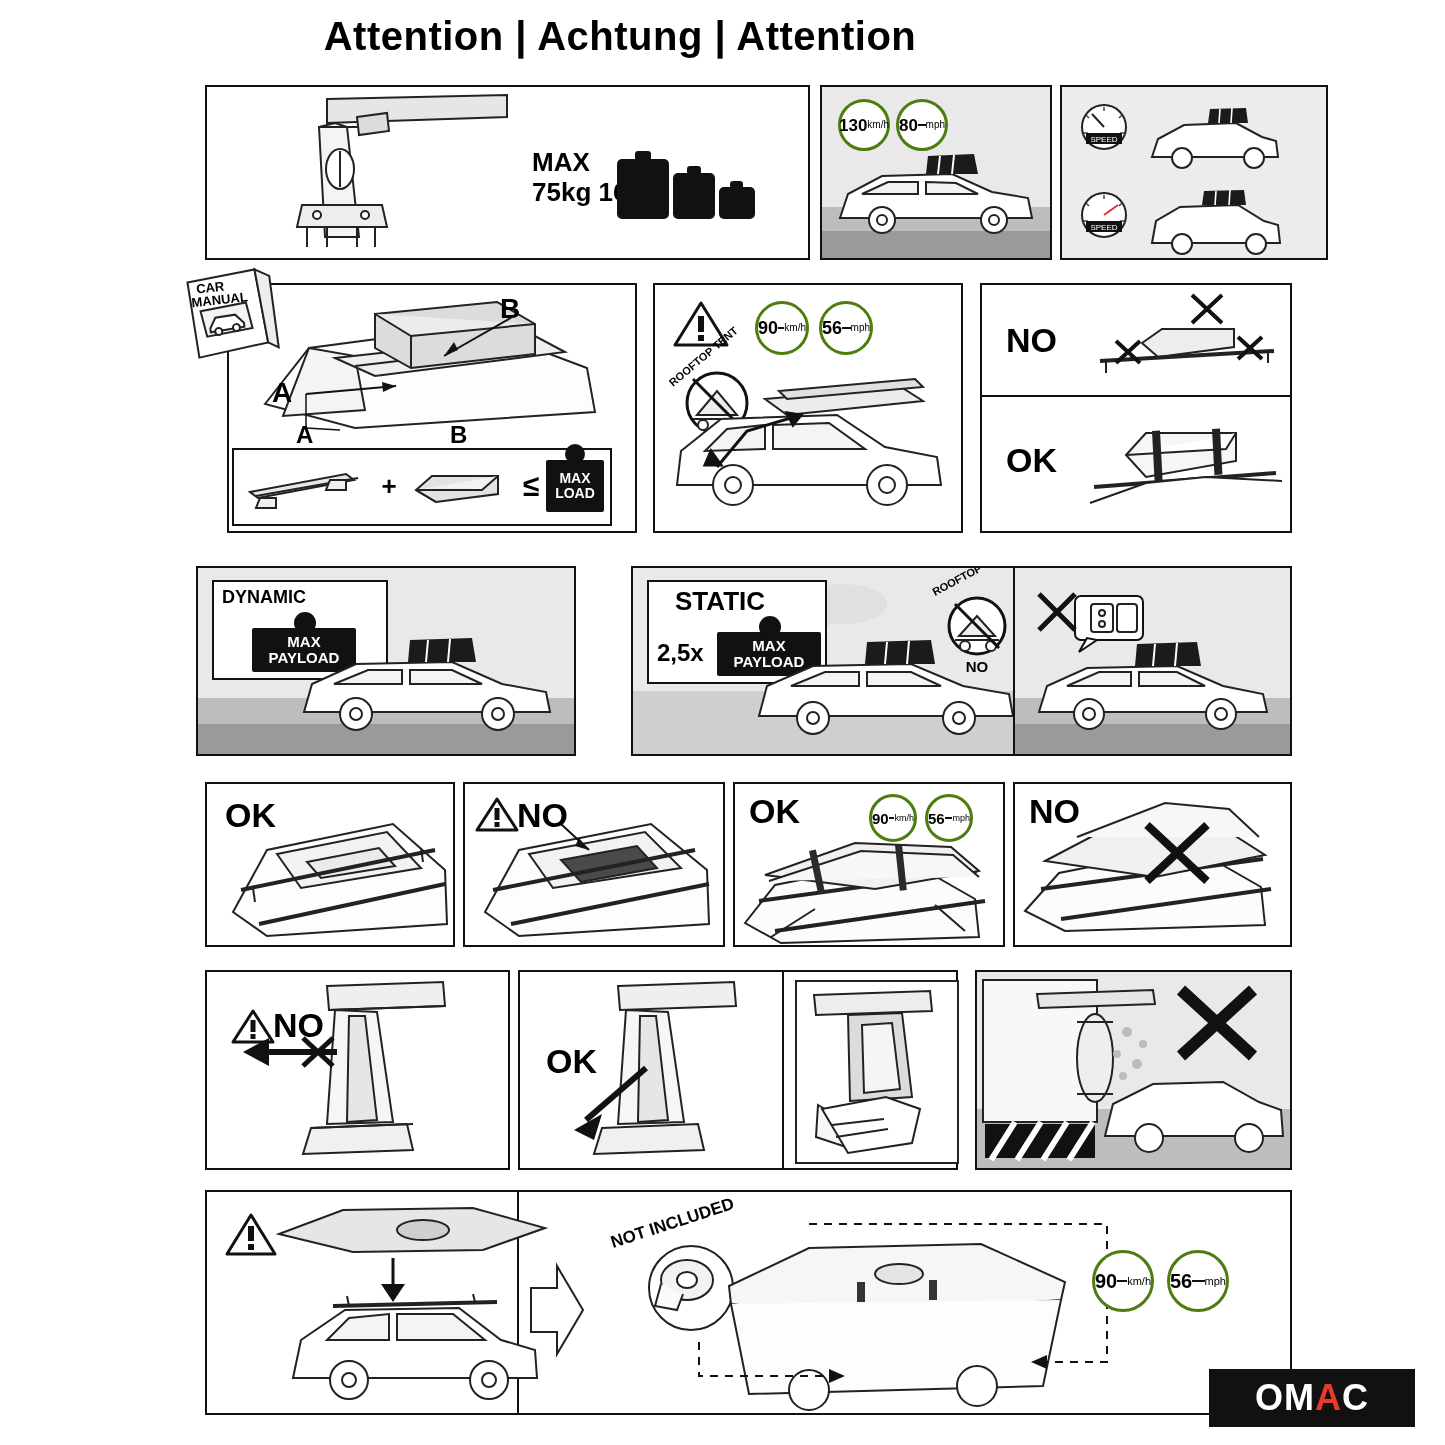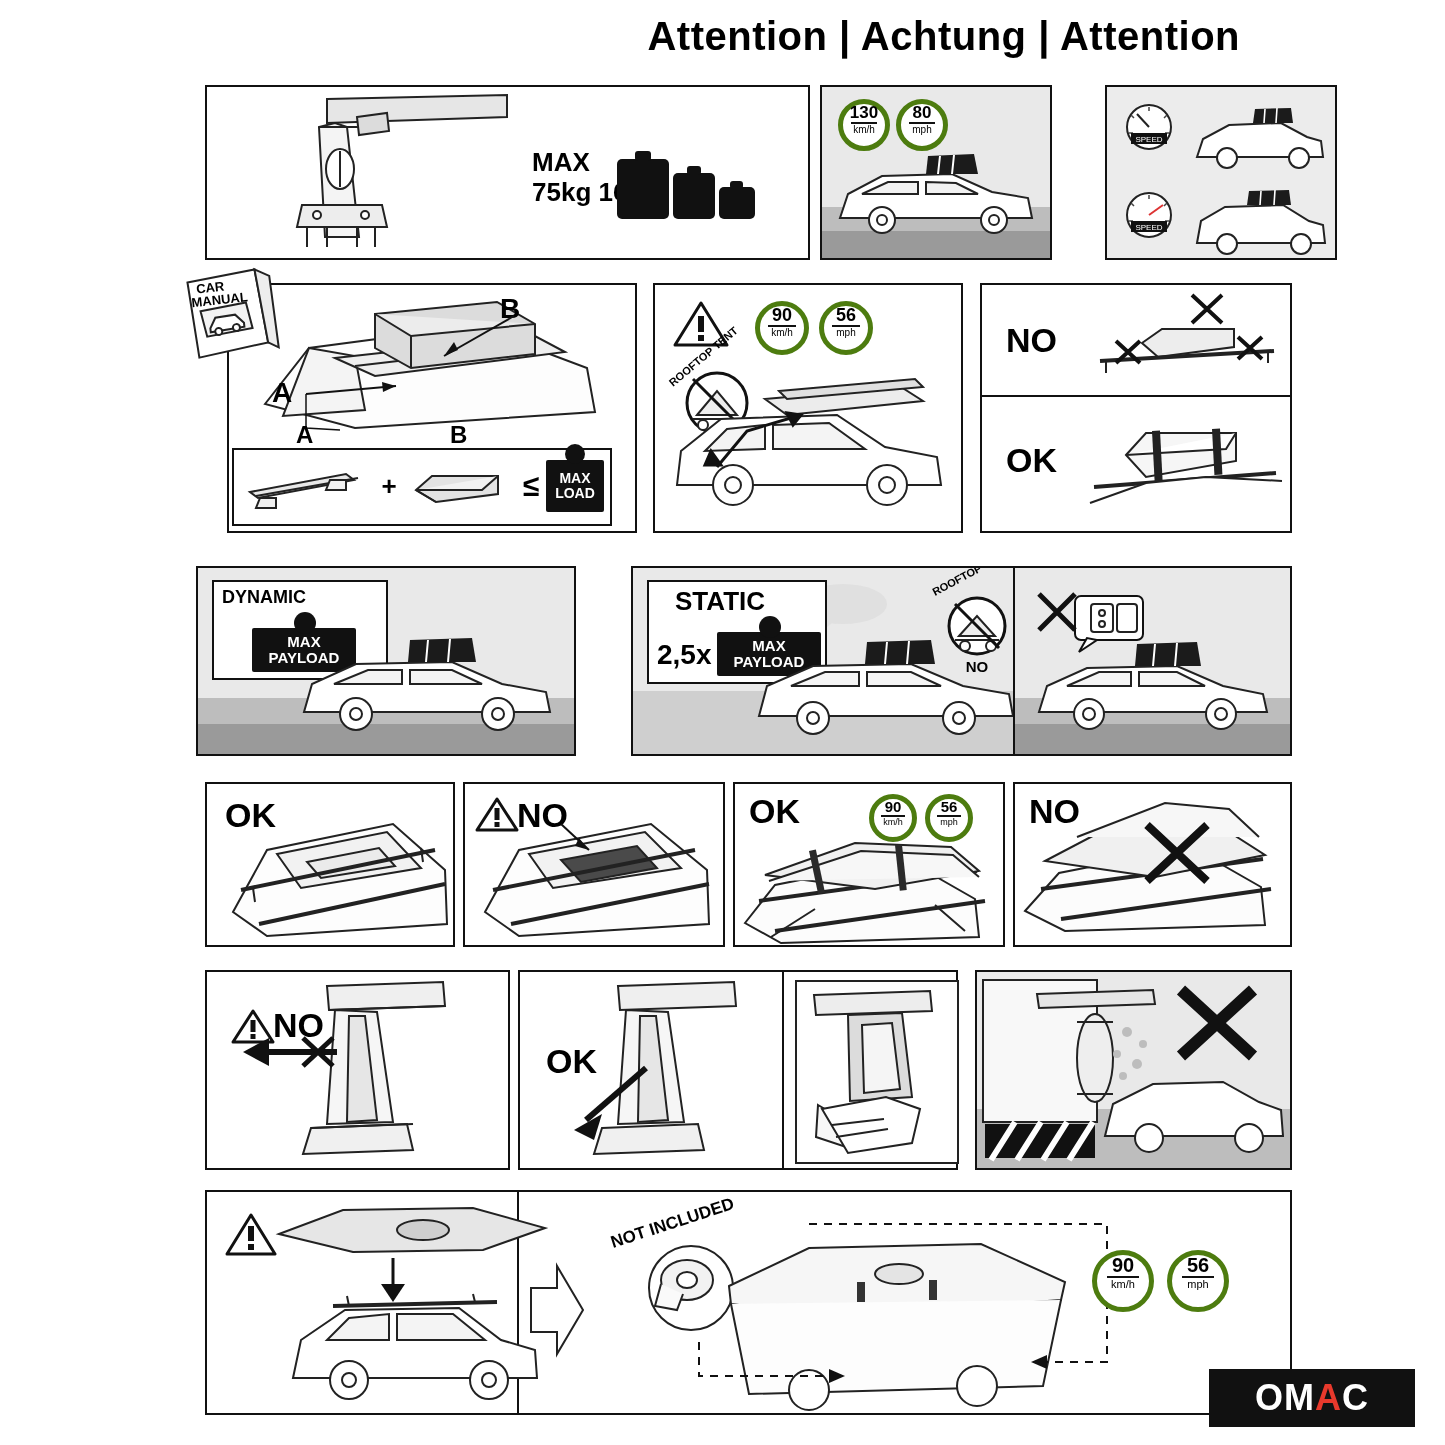--- a/index.html
+++ b/index.html
@@ -1,24 +1,24 @@
 <!DOCTYPE html>
 <html><head>
 <meta charset="utf-8">
 <style>
   html,body{margin:0;padding:0;background:#fff;}
   body{width:1445px;height:1445px;position:relative;font-family:"Liberation Sans",sans-serif;color:#000;overflow:hidden;}
-  .title{position:absolute;top:14px;left:0;width:1240px;text-align:right;font-size:40px;font-weight:bold;letter-spacing:.5px;}
+  .title{position:absolute;top:14px;left:0;width:1240px;text-align:center;font-size:40px;font-weight:bold;letter-spacing:.5px;}
   .panel{position:absolute;border:2px solid #111;background:#fff;box-sizing:border-box;}
   .sky{position:absolute;left:0;top:0;right:0;bottom:0;background:#e9e9e9;}
   .ground{position:absolute;left:0;bottom:0;right:0;height:30%;background:#bdbdbd;}
   .road{position:absolute;left:0;bottom:0;right:0;height:16%;background:#9a9a9a;}
   .lbl{position:absolute;font-weight:bold;line-height:1.05;}
   .bigword{font-size:34px;font-weight:bold;}
-  .badge{position:absolute;border:5px solid #4d7c0f;border-radius:50%;background:#fff;display:flex;flex-direction:column;align-items:center;box-sizing:border-box;}
+  .badge{position:absolute;border:3px solid #4d7c0f;border-radius:50%;background:#fff;display:flex;align-items:center;justify-content:center;box-sizing:border-box;}
   .badge .n{font-weight:bold;line-height:1;}
   .badge .u{line-height:1;}
   .badge .bar{width:62%;height:2px;background:#111;margin:1px 0;}
   .box{position:absolute;border:2px solid #111;background:#fff;box-sizing:border-box;}
   .blackbox{position:absolute;background:#111;color:#fff;display:flex;flex-direction:column;align-items:center;justify-content:center;text-align:center;font-weight:bold;line-height:1.05;border-radius:2px;}
   svg{display:block;overflow:visible;}
   .omac{position:absolute;right:30px;bottom:18px;background:#111;color:#fff;font-weight:bold;display:flex;align-items:center;justify-content:center;letter-spacing:1px;}
   .omac .a{color:#e8392c;}
   .white-card{position:absolute;background:#fff;border:2px solid #111;box-sizing:border-box;}
   .txtc{display:flex;align-items:center;justify-content:center;text-align:center;}
@@ -84,21 +84,21 @@
     <span class="bar"></span>
     <span class="u" style="font-size:10px;">km/h</span>
   </div>
   <div class="badge" style="left:74px;top:12px;width:52px;height:52px;">
     <span class="n" style="font-size:17px;">80</span>
     <span class="bar"></span>
     <span class="u" style="font-size:10px;">mph</span>
   </div>
 </div>
 
-<div class="panel" style="left:1105px;top:85px;width:232px;height:175px;overflow:hidden;padding-left:8px;">
+<div class="panel" style="left:1060px;top:85px;width:268px;height:175px;overflow:hidden;padding-left:8px;">
   <div style="position:absolute;left:0;top:0;right:0;height:50%;background:#ececec;border-bottom:2px solid #111;"></div>
   <div style="position:absolute;left:0;bottom:0;right:0;height:50%;background:#ececec;"></div>
 
   <svg width="70" height="56" viewBox="0 0 70 56" style="position:absolute;left:10px;top:14px;">
     <circle cx="32" cy="26" r="22" fill="#fff" stroke="#222" stroke-width="2"></circle>
     <path d="M32 26 L20 13" stroke="#222" stroke-width="2"></path>
     <g stroke="#444" stroke-width="1.5">
       <path d="M14 14 L17 17 M32 6 L32 10 M50 14 L47 17 M12 32 L16 32 M52 32 L48 32"></path>
     </g>
     <rect x="14" y="32" width="36" height="11" fill="#111"></rect>
@@ -325,21 +325,21 @@
   <div style="position:absolute;left:0;bottom:0;right:0;height:34%;background:#cfcfcf;"></div>
   <svg width="410" height="80" viewBox="0 0 410 80" style="position:absolute;left:0;top:16px;">
     <g fill="#e0e0e0" stroke="none">
       <ellipse cx="150" cy="28" rx="54" ry="26"></ellipse>
       <ellipse cx="210" cy="20" rx="44" ry="20"></ellipse>
       <rect x="146" y="28" width="8" height="46" fill="#d5d5d5"></rect>
     </g>
   </svg>
   <div class="box" style="left:14px;top:12px;width:180px;height:104px;background:#fff;">
     <div class="lbl" style="left:26px;top:6px;font-size:26px;">STATIC</div>
-    <div class="lbl" style="left:8px;top:58px;font-size:28px;">2,5x</div>
+    <div class="lbl" style="left:8px;top:58px;font-size:24px;">2,5x</div>
     <div class="blackbox" style="left:68px;top:50px;width:104px;height:44px;font-size:15px;">
       <span>MAX</span>
       <span>PAYLOAD</span>
     </div>
     <svg width="30" height="22" viewBox="0 0 30 22" style="position:absolute;left:106px;top:32px;">
         <circle cx="15" cy="13" r="11" fill="#111"></circle>
       </svg>
   </div>
   <div style="position:absolute;right:10px;top:8px;width:110px;height:100px;">
     <svg width="110" height="100" viewBox="0 0 110 100">

